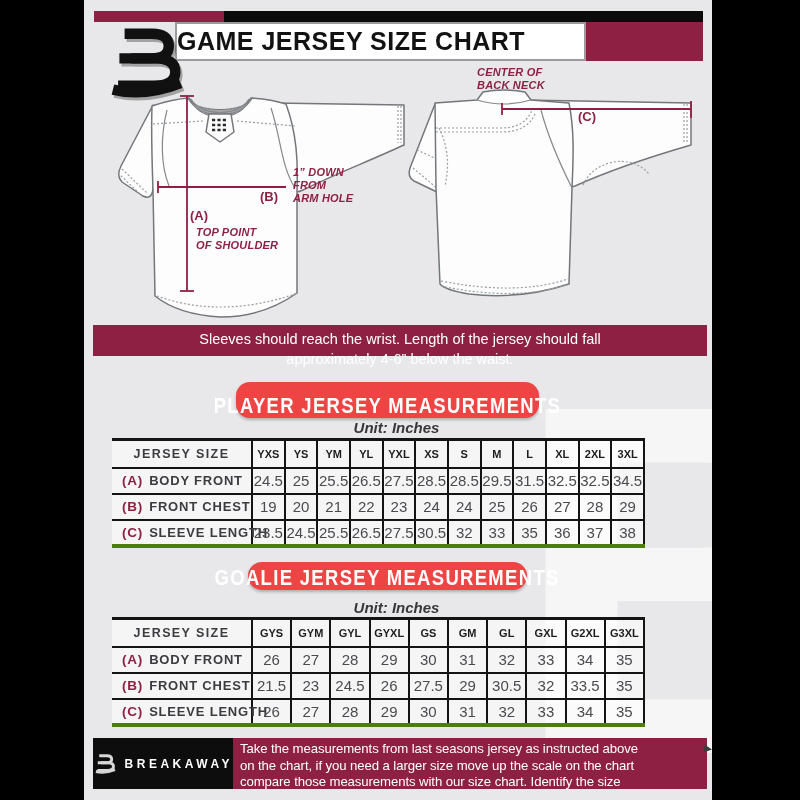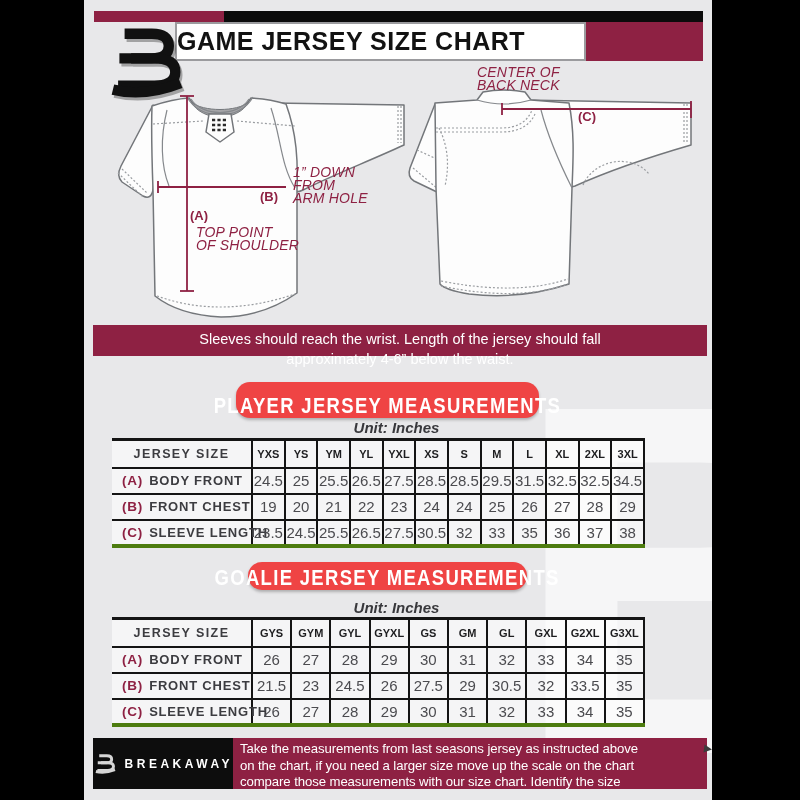--- a/index.html
+++ b/index.html
@@ -27,21 +27,21 @@
   .jersey path,.jersey line{vector-effect:non-scaling-stroke;}
   .j-outline{fill:#fdfdfd;stroke:#73767a;stroke-width:1.5;stroke-linejoin:round;}
   .j-seam{fill:none;stroke:#9a9da1;stroke-width:1.2;stroke-dasharray:2 2;}
   .j-solid{fill:none;stroke:#85888c;stroke-width:1.2;}
   .j-dark{fill:#a5a5a8;stroke:#73767a;stroke-width:1;}
   .j-lace{stroke:#2b2b2b;stroke-width:2.6;stroke-dasharray:3.2 2.2;fill:none;}
   .m-line{stroke:#8e2143;stroke-width:1.8;fill:none;}
 
   
   .ann-tag{color:#8e2143;font-weight:800;font-size:13px;}
-  .ann-cap{color:#8e2143;font-weight:400;font-style:italic;font-size:14px;line-height:13px;letter-spacing:.2px;white-space:nowrap;}
+  .ann-cap{color:#8e2143;font-weight:700;font-style:italic;font-size:11px;line-height:13px;letter-spacing:.2px;white-space:nowrap;}
 
   
   .notice{left:9px;top:325px;width:614px;height:31px;background:#8e2143;color:#fff;
     text-align:center;font-size:14.5px;line-height:20px;padding-top:4px;}
 
   
   .section-banner{background:#ef4444;border-radius:14px;color:#fff;display:flex;align-items:flex-end;justify-content:center;
     box-shadow:0 2px 3px rgba(0,0,0,.25);}
   .section-banner span{display:inline-block;font-weight:bold;font-size:21px;letter-spacing:1.5px;transform:scaleX(.88) scaleY(1.05);white-space:nowrap;}
   .banner-player{left:152px;top:382px;width:303px;height:36px;}

